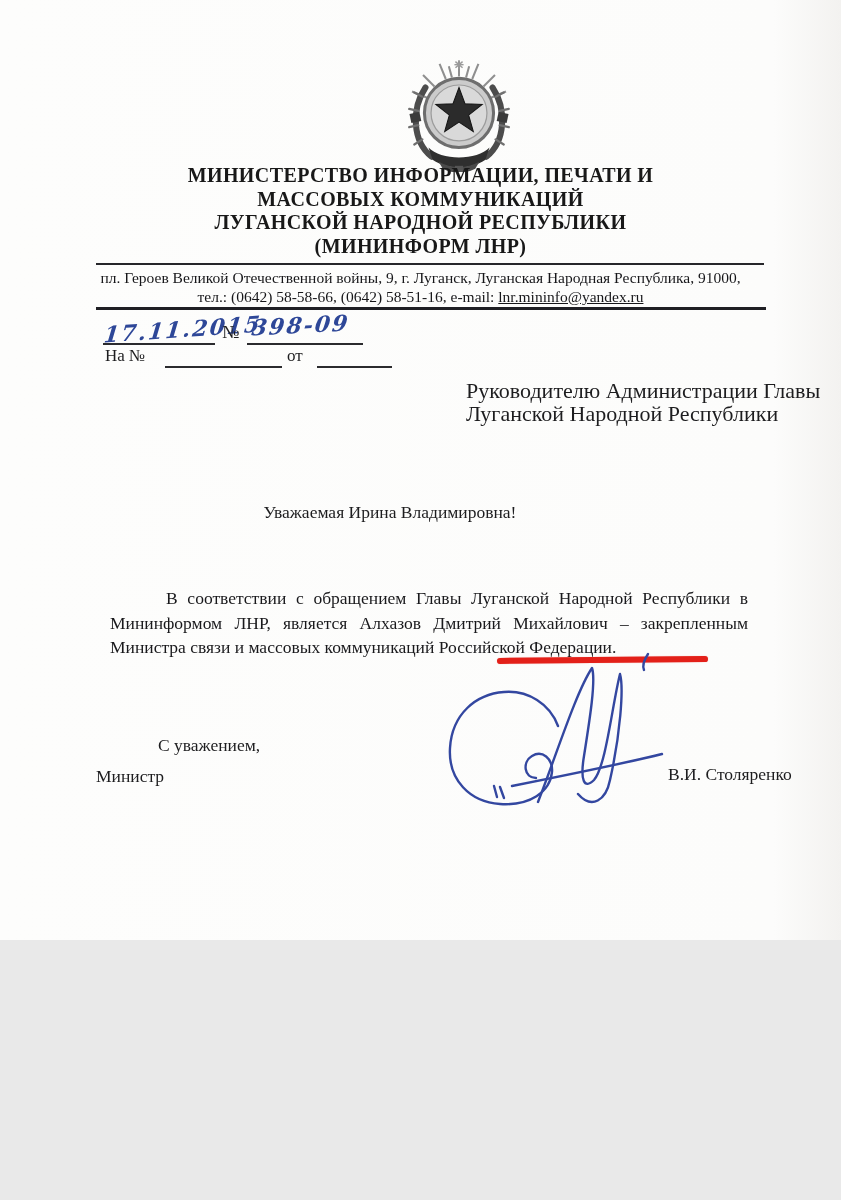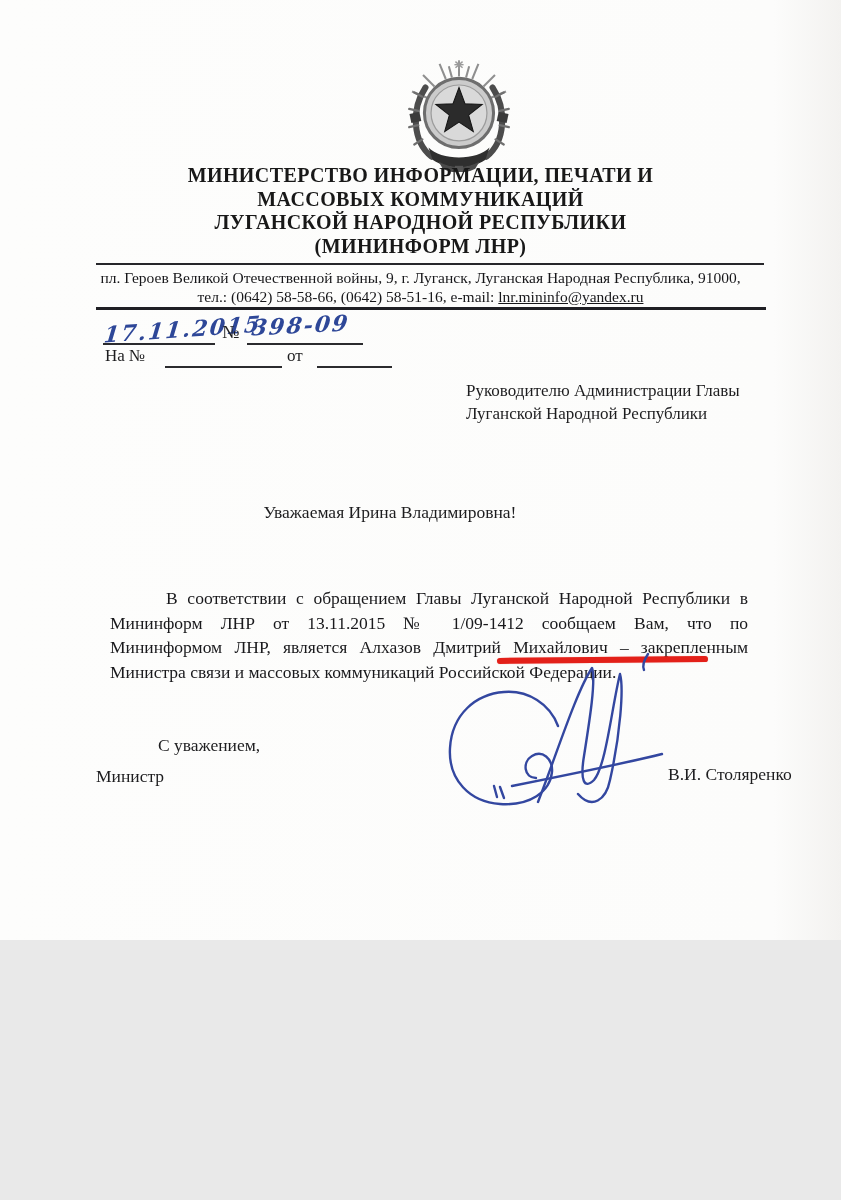--- a/index.html
+++ b/index.html
@@ -32,21 +32,21 @@
   .uline{height:2px;background:#2b2b2e;}
   .ul-date{left:103px;top:343px;width:112px;}
   .ul-num{left:247px;top:343px;width:116px;}
   .no-sign{left:222px;top:322px;font-size:18px;}
   .na-no{left:105px;top:346px;font-size:17px;}
   .ot-label{left:287px;top:346px;font-size:17px;}
   .ul-nano{left:165px;top:366px;width:117px;}
   .ul-ot{left:317px;top:366px;width:75px;}
 
   
-  .recipient{left:466px;top:380px;font-size:17px;line-height:22.5px;}
+  .recipient{left:466px;top:380px;font-size:22px;line-height:22.5px;}
 
   
   .salutation{left:110px;top:502px;width:560px;text-align:center;font-size:17.5px;}
   .body-par{left:110px;top:546px;width:638px;font-size:17.5px;line-height:24.6px;color:#19191c;}
   .jline{text-align:justify;text-align-last:justify;}
   .jline.first{padding-left:56px;box-sizing:border-box;margin-top:40px;}
   .jline.last{text-align:left;text-align-last:left;}
   .red-underline{left:497px;top:657px;width:211px;height:6px;background:#e32019;
     border-radius:3px;transform:rotate(-.5deg);box-shadow:0 0 1px #e3201966;}
 
@@ -135,21 +135,20 @@
 
   <div class="abs recipient">
     <div>Руководителю Администрации Главы</div>
     <div>Луганской Народной Республики</div>
   </div>
 
   <div class="abs salutation">Уважаемая Ирина Владимировна!</div>
 
   <div class="abs body-par">
     <div class="jline first">В соответствии с обращением Главы Луганской Народной Республики в</div>
-    <div class="jline">Мининформ ЛНР от 13.11.2015 № 1/09-1412 сообщаем Вам, что по</div>
     <div class="jline">Мининформом ЛНР, является Алхазов Дмитрий Михайлович – закрепленным</div>
     <div class="jline last">Министра связи и массовых коммуникаций Российской Федерации.</div>
   </div>
 
   <div class="abs red-underline"></div>
 
   <div class="abs regards">С уважением,</div>
   <div class="abs minister">Министр</div>
 
   <svg class="abs signature" viewBox="0 0 228 170" xmlns="http://www.w3.org/2000/svg">

